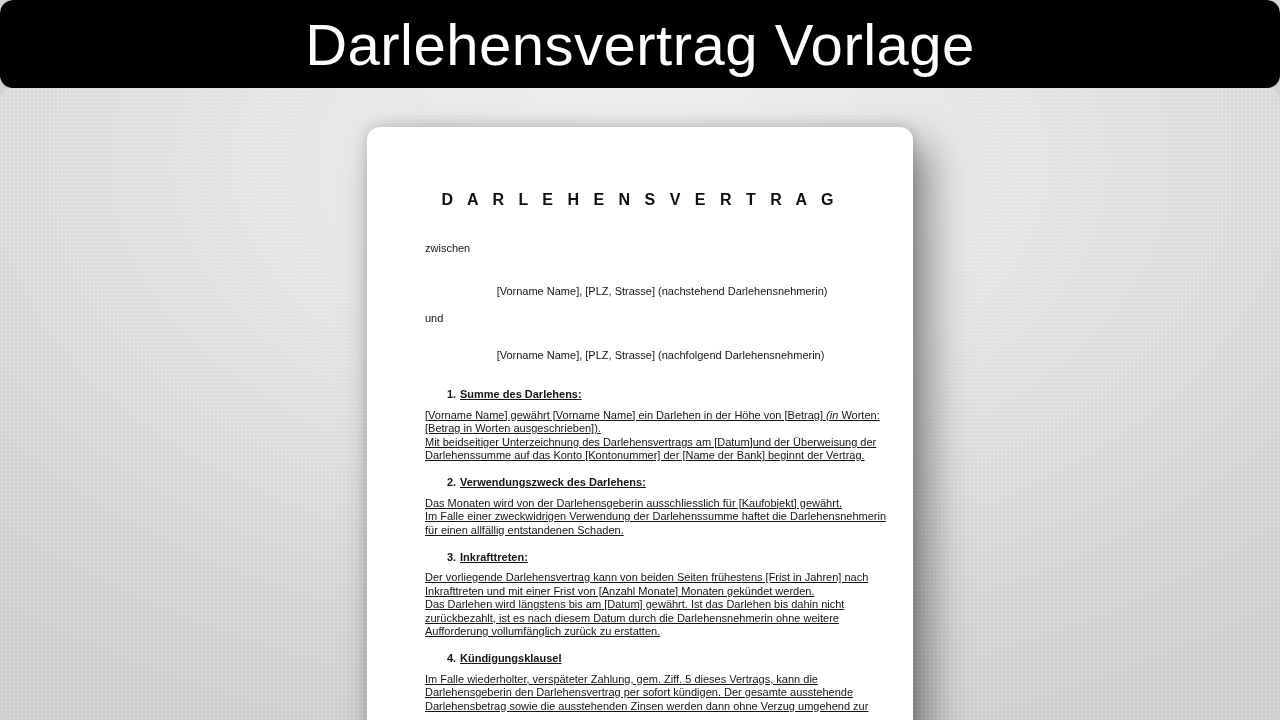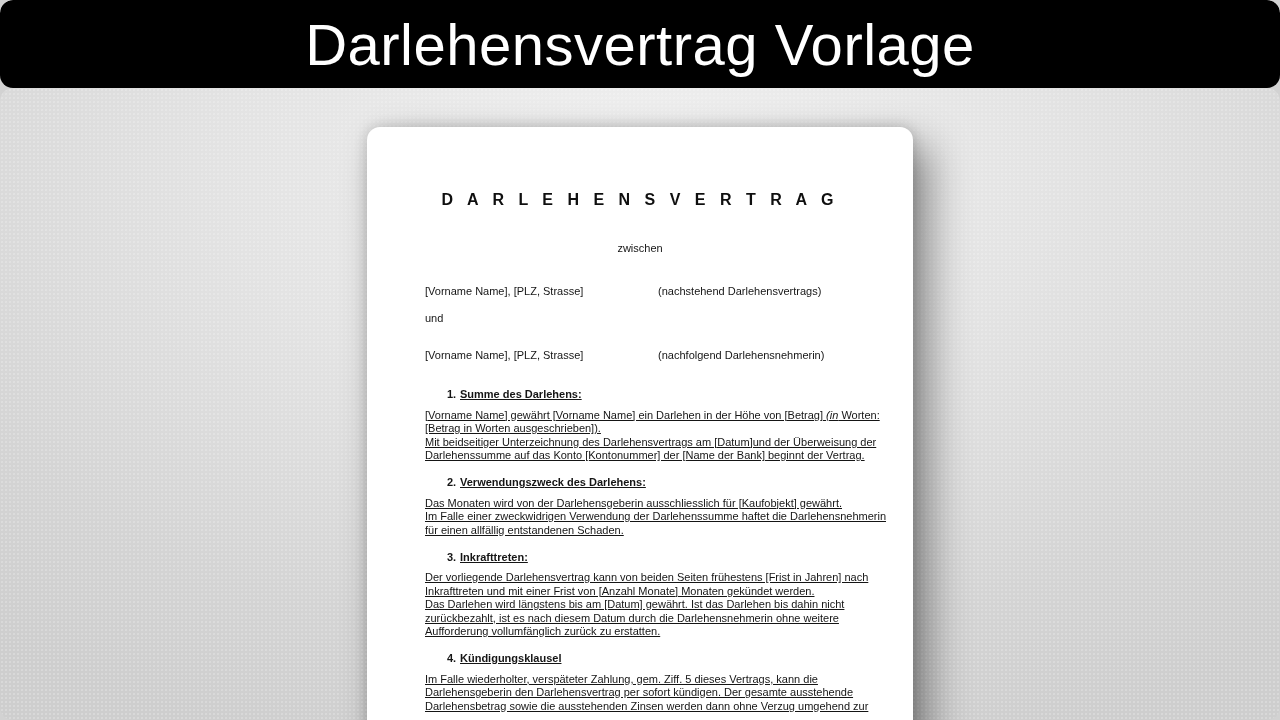--- a/index.html
+++ b/index.html
@@ -53,25 +53,25 @@
     text-align: center;
     font-size: 16px;
     line-height: 18px;
     font-weight: bold;
     letter-spacing: 5px;
     color: #0f0f0f;
     white-space: nowrap;
   }
   .center-line {
     margin-top: 33px;
-    text-align: center;
+    text-align: left;
   }
   .party { margin-top: 29px; white-space: nowrap; }
   .party + .und + .party { margin-top: 24px; }
-  .party-name { display: inline-block; width: 230px; }
+  .party-name { display: inline-block; width: 230px; text-align: right; }
   .und { margin-top: 13.5px; }
 
   .section { margin-top: 13.5px; text-decoration: underline; }
   .section.first { margin-top: 25.5px; }
   .sec-heading {
     padding-left: 22px;
     font-weight: bold;
     white-space: nowrap;
   }
   .sec-num { display: inline-block; width: 13px; }
@@ -88,21 +88,21 @@
 
 <main class="stage">
   <section class="page">
 
     <h2 class="doc-title">D A R L E H E N S V E R T R A G</h2>
 
     <div class="center-line">zwischen</div>
 
     <div class="party">
       <span class="party-name">[Vorname Name], [PLZ, Strasse]</span>
-      <span class="party-role">(nachstehend Darlehensvertrags)</span>
+      <span class="party-role">(nachstehend Darlehensnehmerin)</span>
     </div>
 
     <div class="und">und</div>
 
     <div class="party">
       <span class="party-name">[Vorname Name], [PLZ, Strasse]</span>
       <span class="party-role">(nachfolgend Darlehensnehmerin)</span>
     </div>
 
     <div id="sections">

